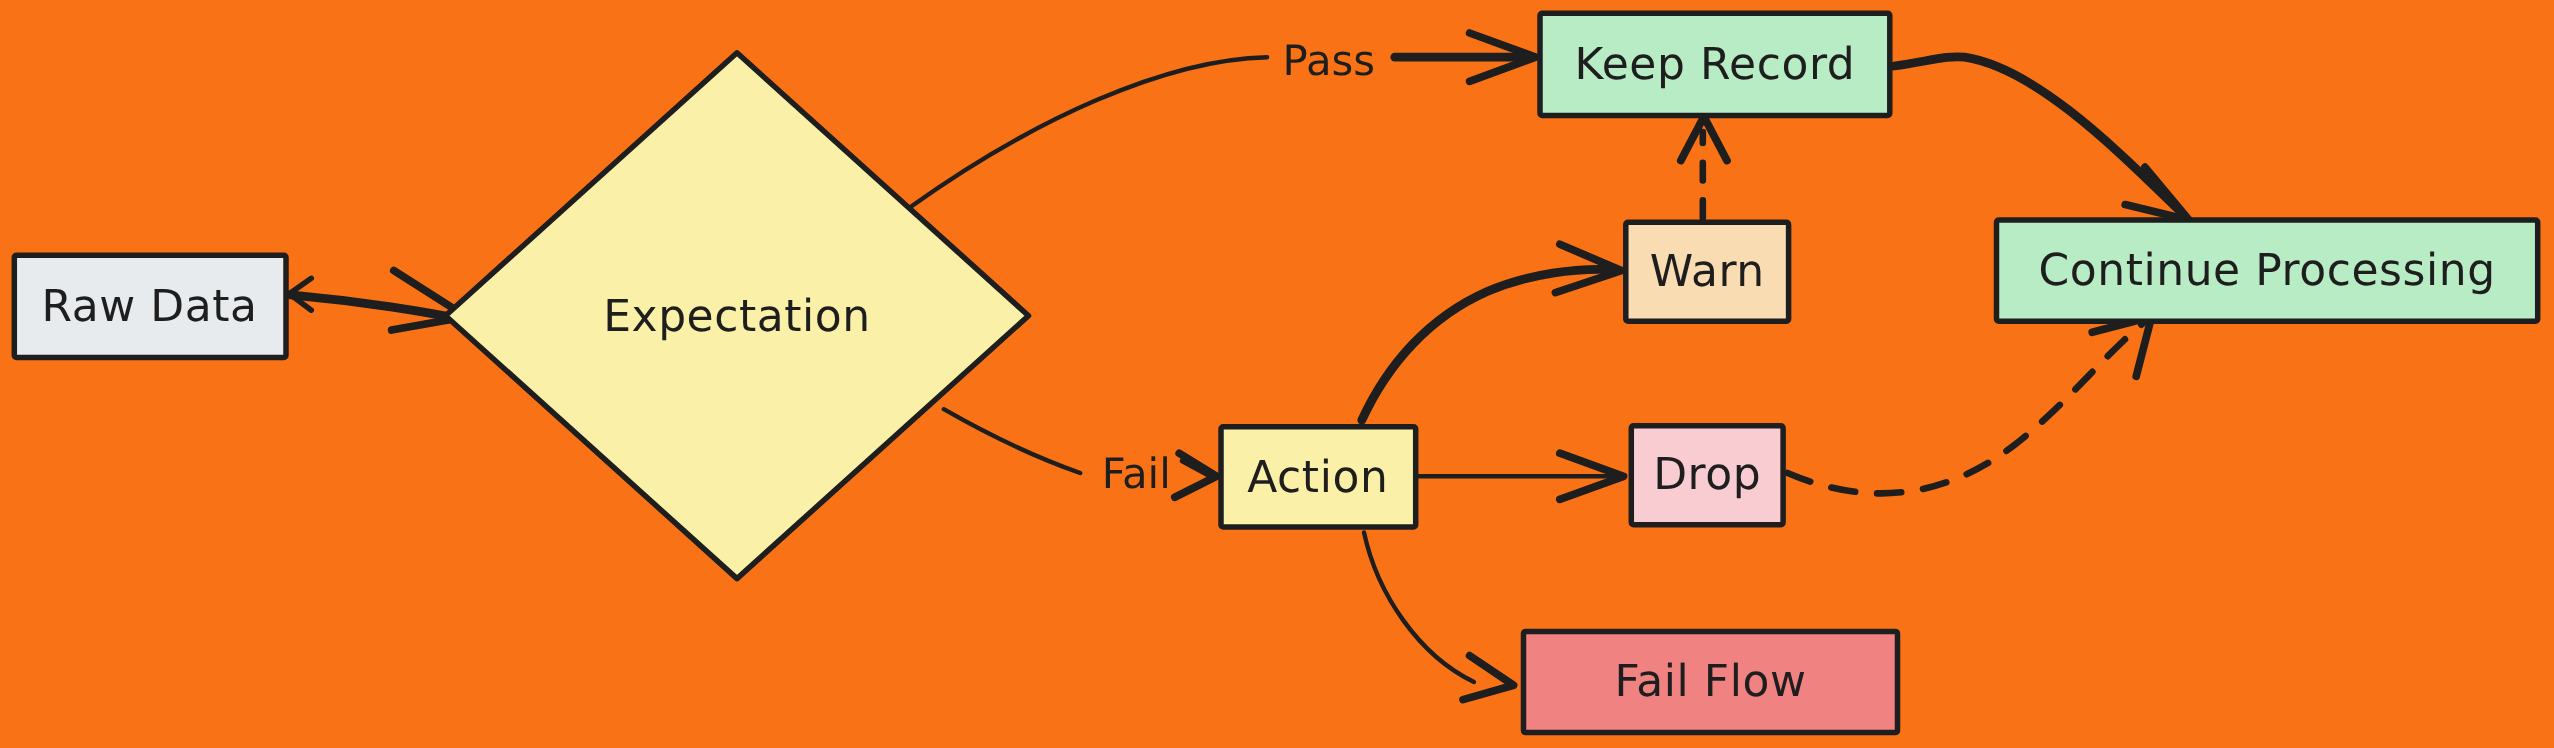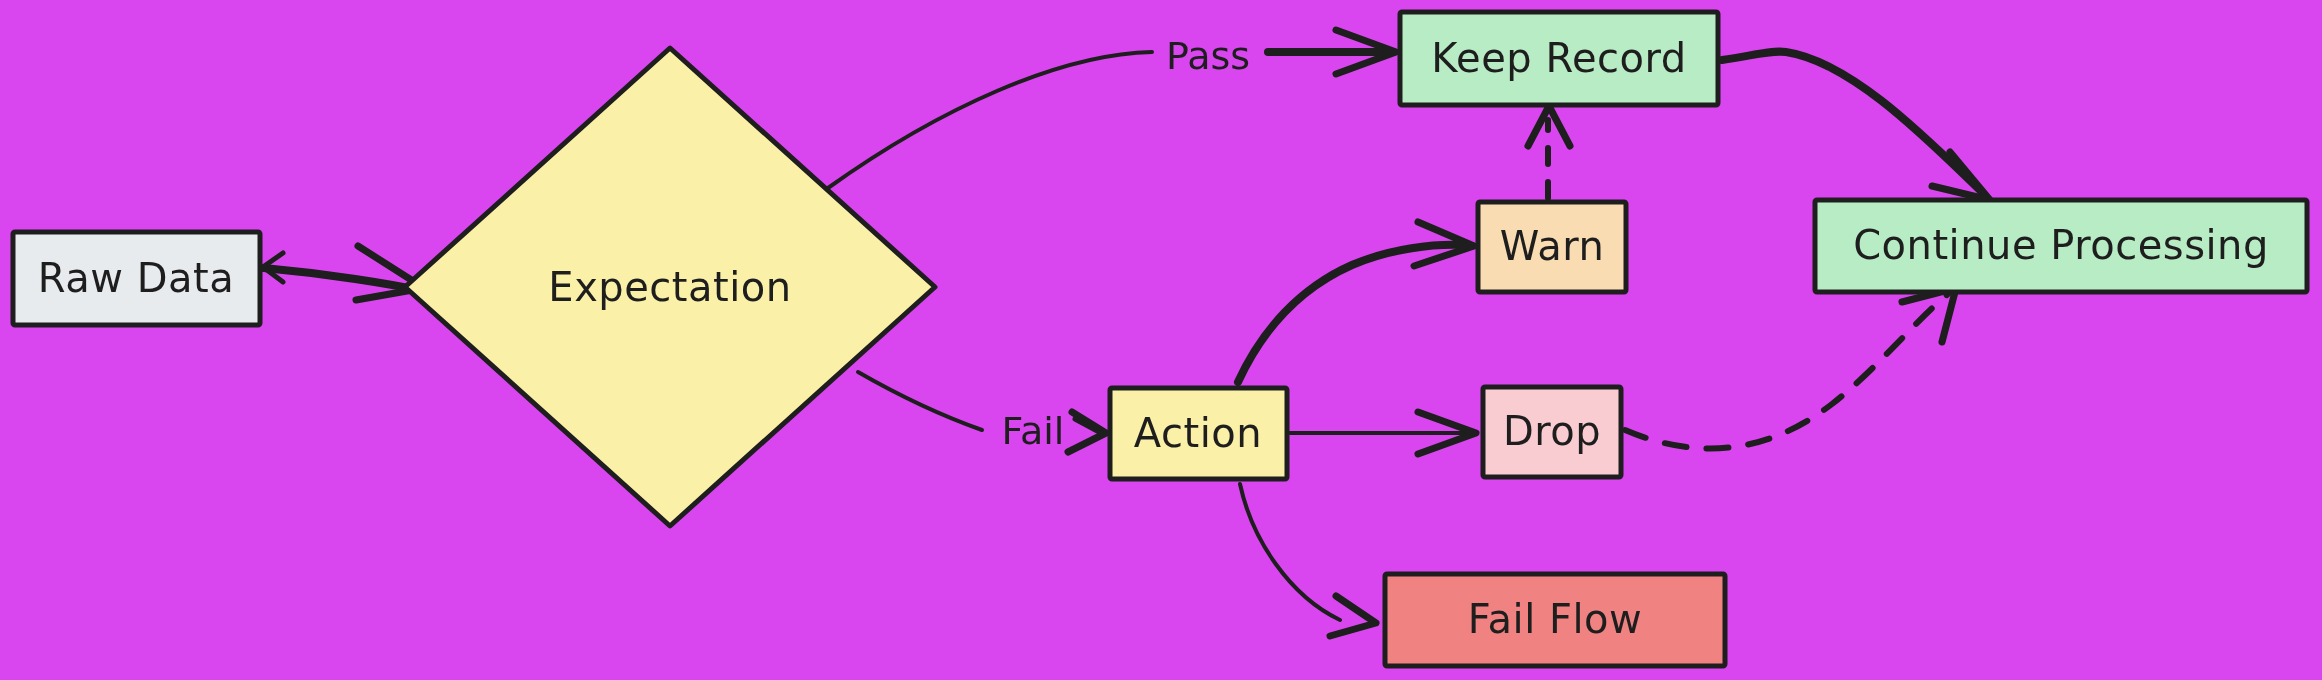--- a/index.html
+++ b/index.html
@@ -10,21 +10,21 @@
   body {
     width: 2322px;
     height: 680px;
     font-family: "DejaVu Sans", sans-serif;
     overflow: hidden;
   }
   #diagram-root {
     position: relative;
     width: 2322px;
     height: 680px;
-    background: #d946ef;
+    background: #f97316;
   }
   svg#flowchart {
     display: block;
     width: 2322px;
     height: 680px;
   }
   .node-shape {
     stroke: #1e1e1e;
     stroke-width: 5;
     stroke-linejoin: round;

